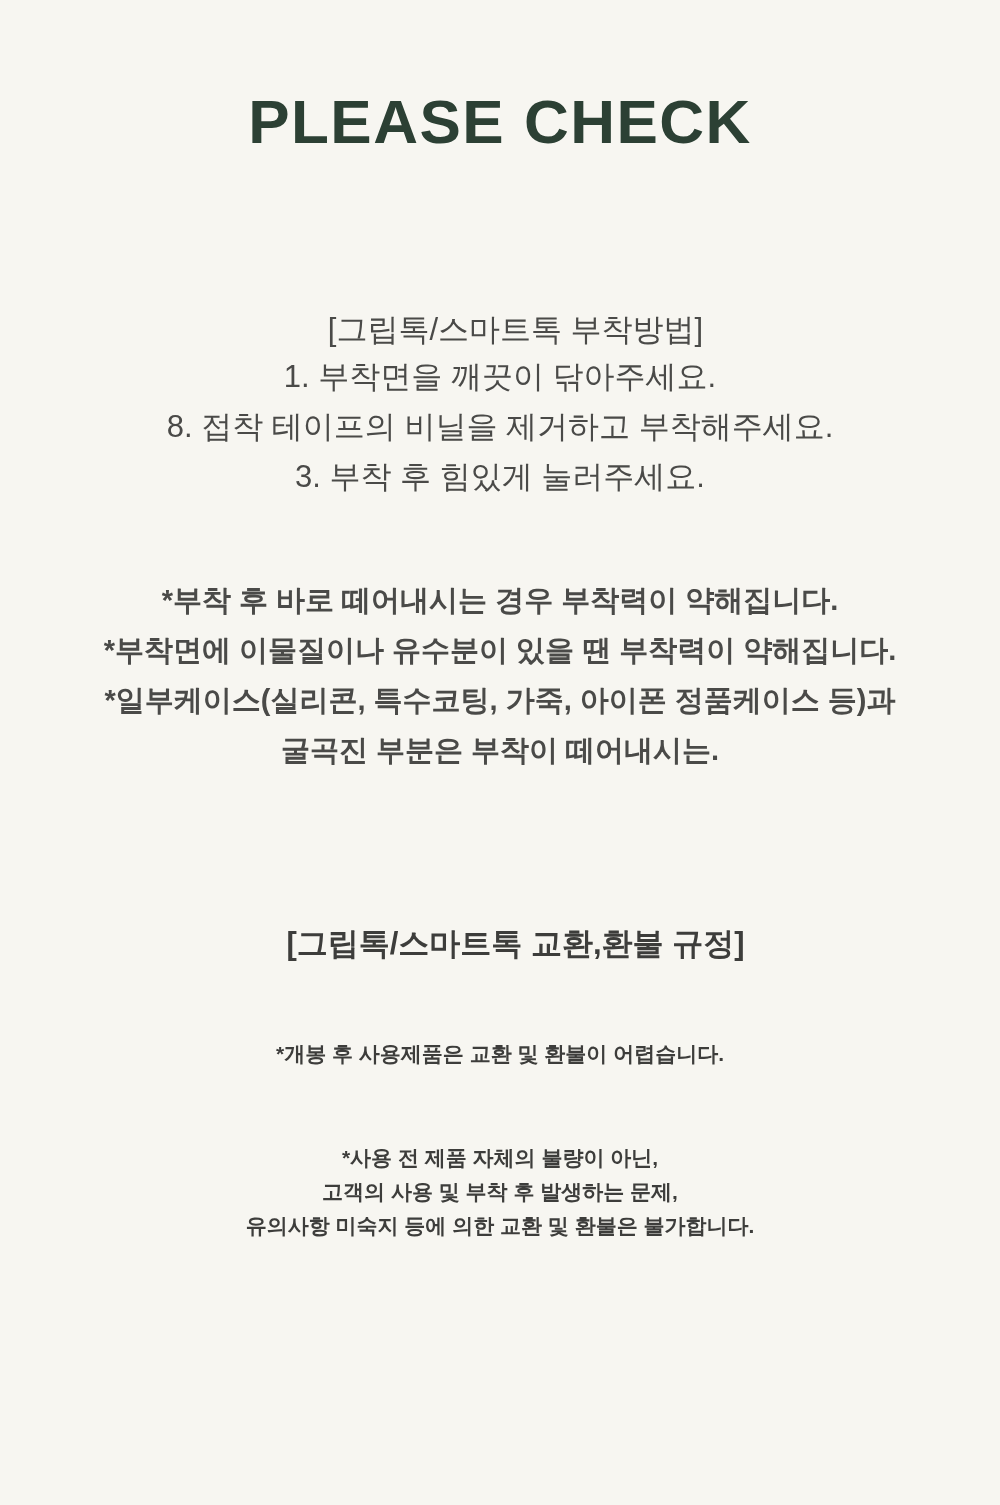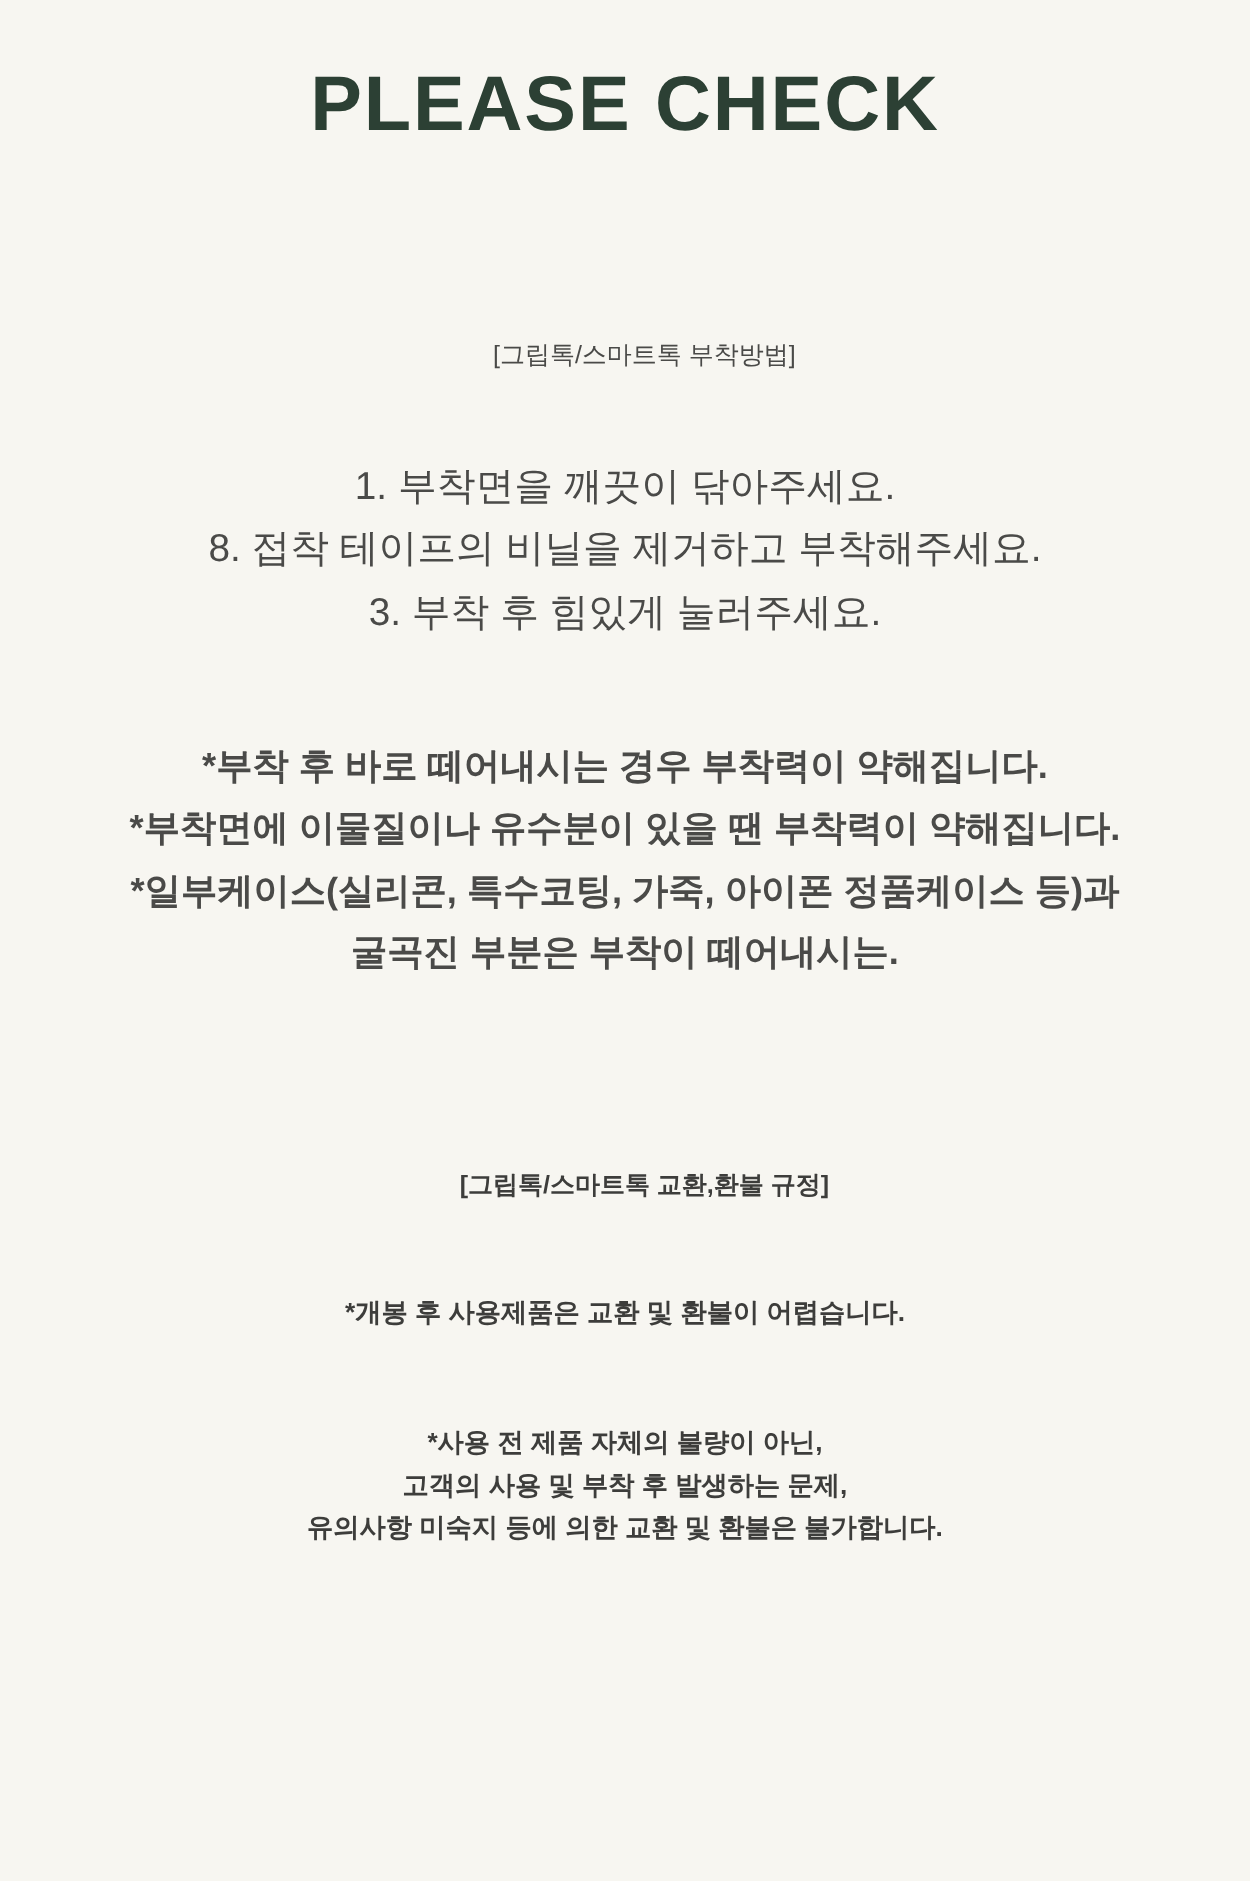--- a/index.html
+++ b/index.html
@@ -22,31 +22,31 @@
     display: flex;
     flex-direction: column;
     align-items: center;
     background: #f7f6f1;
   }
   .headline {
     font-size: 62px;
     font-weight: 700;
     letter-spacing: 1.5px;
     color: #2c4034;
-    margin-top: 50px;
+    margin-top: 88px;
     margin-bottom: 0;
     line-height: 1.1;
     text-align: right;
   }
   .section {
     width: 100%;
     text-align: center;
   }
   .section-title {
-    font-size: 20px;
+    font-size: 31px;
     font-weight: 400;
     color: #4a4a48;
     line-height: 1.4;
     padding-left: 31px;
   }
   .section-title.bold {
     font-weight: 700;
     color: #3d3d3b;
   }
   .steps {
@@ -61,21 +61,21 @@
     color: #4a4a48;
     line-height: 1.72;
   }
   .policy {
     font-size: 21px;
     font-weight: 700;
     color: #3d3d3b;
     line-height: 1.62;
   }
   .sp-title-1 { margin-top: 152px; }
-  .sp-steps   { margin-top: 66px; }
+  .sp-steps   { }
   .sp-notes   { margin-top: 74px; }
   .sp-title-2 { margin-top: 146px; }
   .sp-policy-1{ margin-top: 72px; }
   .sp-policy-2{ margin-top: 70px; }
   .nowrap-line { display: block; white-space: nowrap; }
 </style>
 </head>
 <body>
 
 <div class="page">

